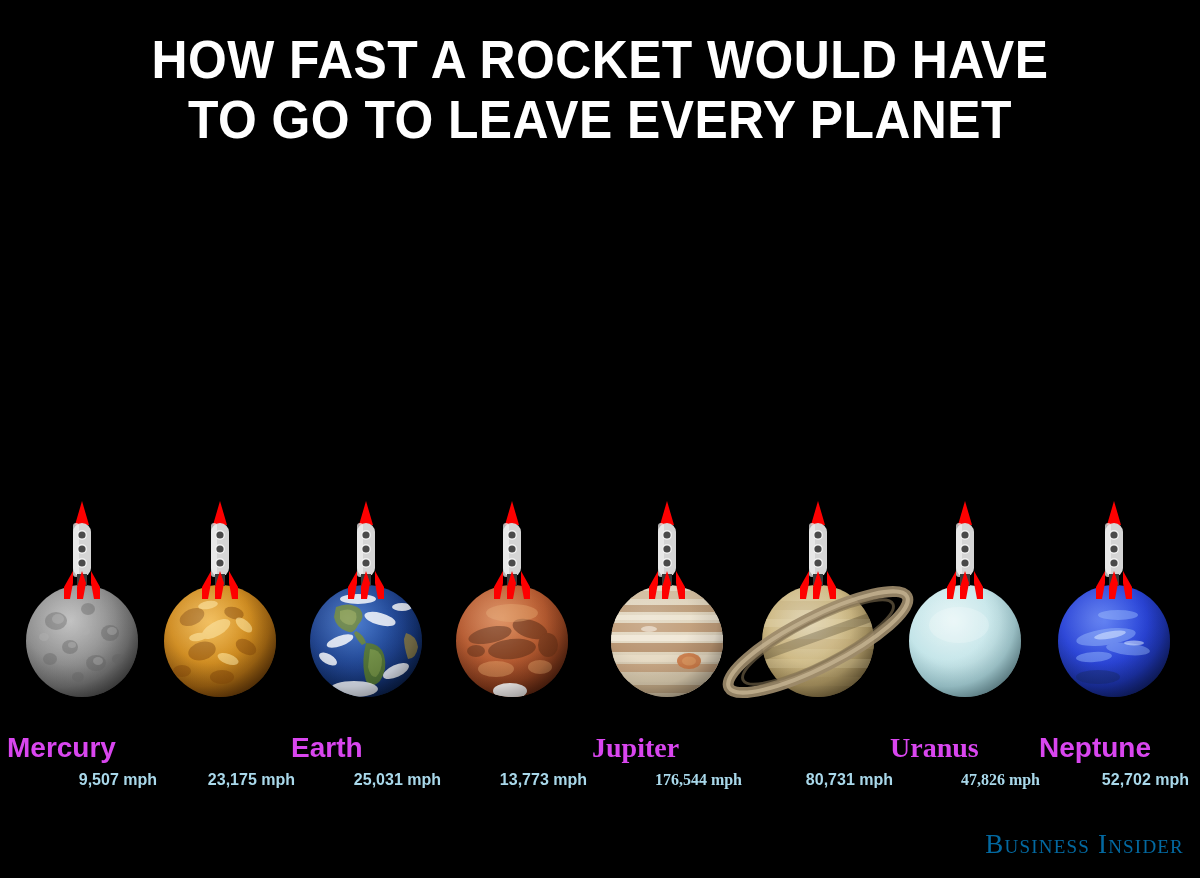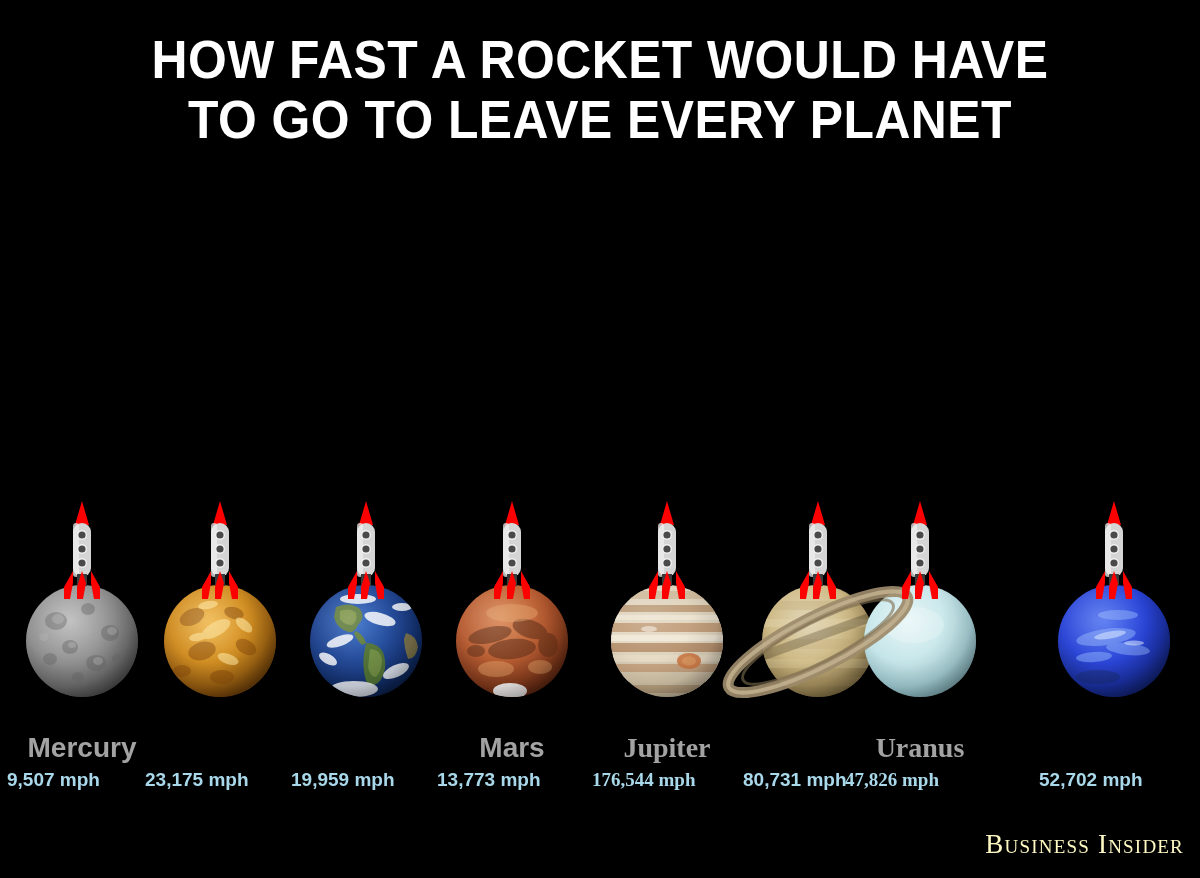--- a/index.html
+++ b/index.html
@@ -104,46 +104,45 @@
     z-index: 3;
     pointer-events: none;
   }
 
   
   .planet-label {
     position: absolute;
     top: 237px;
     left: 0;
     width: 150px;
-    text-align: center;
-    color: #a3a3a3;
+    color: #d946ef;
     font-weight: bold;
     font-size: 28px;
     line-height: 32px;
     white-space: nowrap;
   }
   .planet-speed {
     position: absolute;
     top: 273px;
     left: 0;
     width: 150px;
-    text-align: left;
+    text-align: right;
     color: #a9d8ea;
     font-weight: bold;
-    font-size: 19px;
+    font-size: 16px;
     line-height: 24px;
     white-space: nowrap;
   }
 
   
   #bi-logo {
     position: absolute;
     right: 16px;
     bottom: 18px;
-    color: #fef9c3;
+    color: #0369a1;
     font-family: "Liberation Serif", serif;
     font-size: 27px;
     letter-spacing: 1.2px;
     font-variant: small-caps;
     white-space: nowrap;
   }
 </style>
 </head>
 <body>
 
@@ -300,21 +299,22 @@
             <ellipse cx="48" cy="14" rx="18" ry="5"></ellipse>
             <ellipse cx="86" cy="86" rx="14" ry="6" transform="rotate(-25 86 86)"></ellipse>
             <ellipse cx="44" cy="104" rx="24" ry="8"></ellipse>
             <ellipse cx="18" cy="74" rx="10" ry="5" transform="rotate(30 18 74)"></ellipse>
             <ellipse cx="92" cy="22" rx="10" ry="4"></ellipse>
           </g>
         </svg>
         <div class="planet-shade"></div>
       </div>
     </div>
-    <div class="planet-speed">19,959 mph</div>
+    <div class="planet-label">Earth</div>
+    <div class="planet-speed">25,031 mph</div>
   </div>
 
   <div class="planet-cell" style="left:437px;">
     <div class="planet-stack">
       <svg class="rocket" viewBox="0 0 44 105">
         <path d="M22 2 L29 26 L15 26 Z" fill="#fe0000"></path>
         <rect x="13" y="24" width="18" height="54" rx="9" fill="#d5d5d5"></rect>
         <rect x="13" y="24" width="6" height="54" rx="3" fill="#ededed" opacity="0.75"></rect>
         <circle cx="22" cy="36" r="4.3" fill="#4a4a4a"></circle>
           <circle cx="22" cy="36" r="4.3" fill="none" stroke="#f2f2f2" stroke-width="1.4"></circle>
@@ -348,21 +348,20 @@
             <ellipse cx="56" cy="28" rx="26" ry="9"></ellipse>
             <ellipse cx="40" cy="84" rx="18" ry="8"></ellipse>
             <ellipse cx="84" cy="82" rx="12" ry="7"></ellipse>
           </g>
 
           <ellipse cx="54" cy="106" rx="17" ry="8" fill="#f6f6f6" opacity="0.95"></ellipse>
         </svg>
         <div class="planet-shade"></div>
       </div>
     </div>
-    <div class="planet-label">Mars</div>
     <div class="planet-speed">13,773 mph</div>
   </div>
 
   <div class="planet-cell" style="left:592px;font-family:Liberation Serif, serif;">
     <div class="planet-stack">
       <svg class="rocket" viewBox="0 0 44 105">
         <path d="M22 2 L29 26 L15 26 Z" fill="#fe0000"></path>
         <rect x="13" y="24" width="18" height="54" rx="9" fill="#d5d5d5"></rect>
         <rect x="13" y="24" width="6" height="54" rx="3" fill="#ededed" opacity="0.75"></rect>
         <circle cx="22" cy="36" r="4.3" fill="#4a4a4a"></circle>
@@ -452,21 +451,21 @@
           </g>
 
           <path d="M0 66 L112 26 L112 36 L0 76 Z" fill="#4b3f24" opacity="0.35"></path>
         </svg>
         <div class="planet-shade"></div>
       </div>
     </div>
     <div class="planet-speed">80,731 mph</div>
   </div>
 
-  <div class="planet-cell" style="left:845px;font-family:Liberation Serif, serif;">
+  <div class="planet-cell" style="left:890px;font-family:Liberation Serif, serif;">
     <div class="planet-stack">
       <svg class="rocket" viewBox="0 0 44 105">
         <path d="M22 2 L29 26 L15 26 Z" fill="#fe0000"></path>
         <rect x="13" y="24" width="18" height="54" rx="9" fill="#d5d5d5"></rect>
         <rect x="13" y="24" width="6" height="54" rx="3" fill="#ededed" opacity="0.75"></rect>
         <circle cx="22" cy="36" r="4.3" fill="#4a4a4a"></circle>
           <circle cx="22" cy="36" r="4.3" fill="none" stroke="#f2f2f2" stroke-width="1.4"></circle>
         <circle cx="22" cy="50" r="4.3" fill="#4a4a4a"></circle>
           <circle cx="22" cy="50" r="4.3" fill="none" stroke="#f2f2f2" stroke-width="1.4"></circle>
         <circle cx="22" cy="64" r="4.3" fill="#4a4a4a"></circle>
@@ -530,18 +529,19 @@
           </g>
           <g fill="#cfe0ff" opacity="0.6">
             <ellipse cx="52" cy="50" rx="16" ry="3.5" transform="rotate(-10 52 50)"></ellipse>
             <ellipse cx="76" cy="58" rx="10" ry="2.5"></ellipse>
           </g>
           <ellipse cx="40" cy="92" rx="22" ry="7" fill="#16296f" opacity="0.5"></ellipse>
         </svg>
         <div class="planet-shade"></div>
       </div>
     </div>
+    <div class="planet-label">Neptune</div>
     <div class="planet-speed">52,702 mph</div>
   </div>
 
 </div>
 
 <div id="bi-logo">Business Insider</div>
 
 </body></html>

